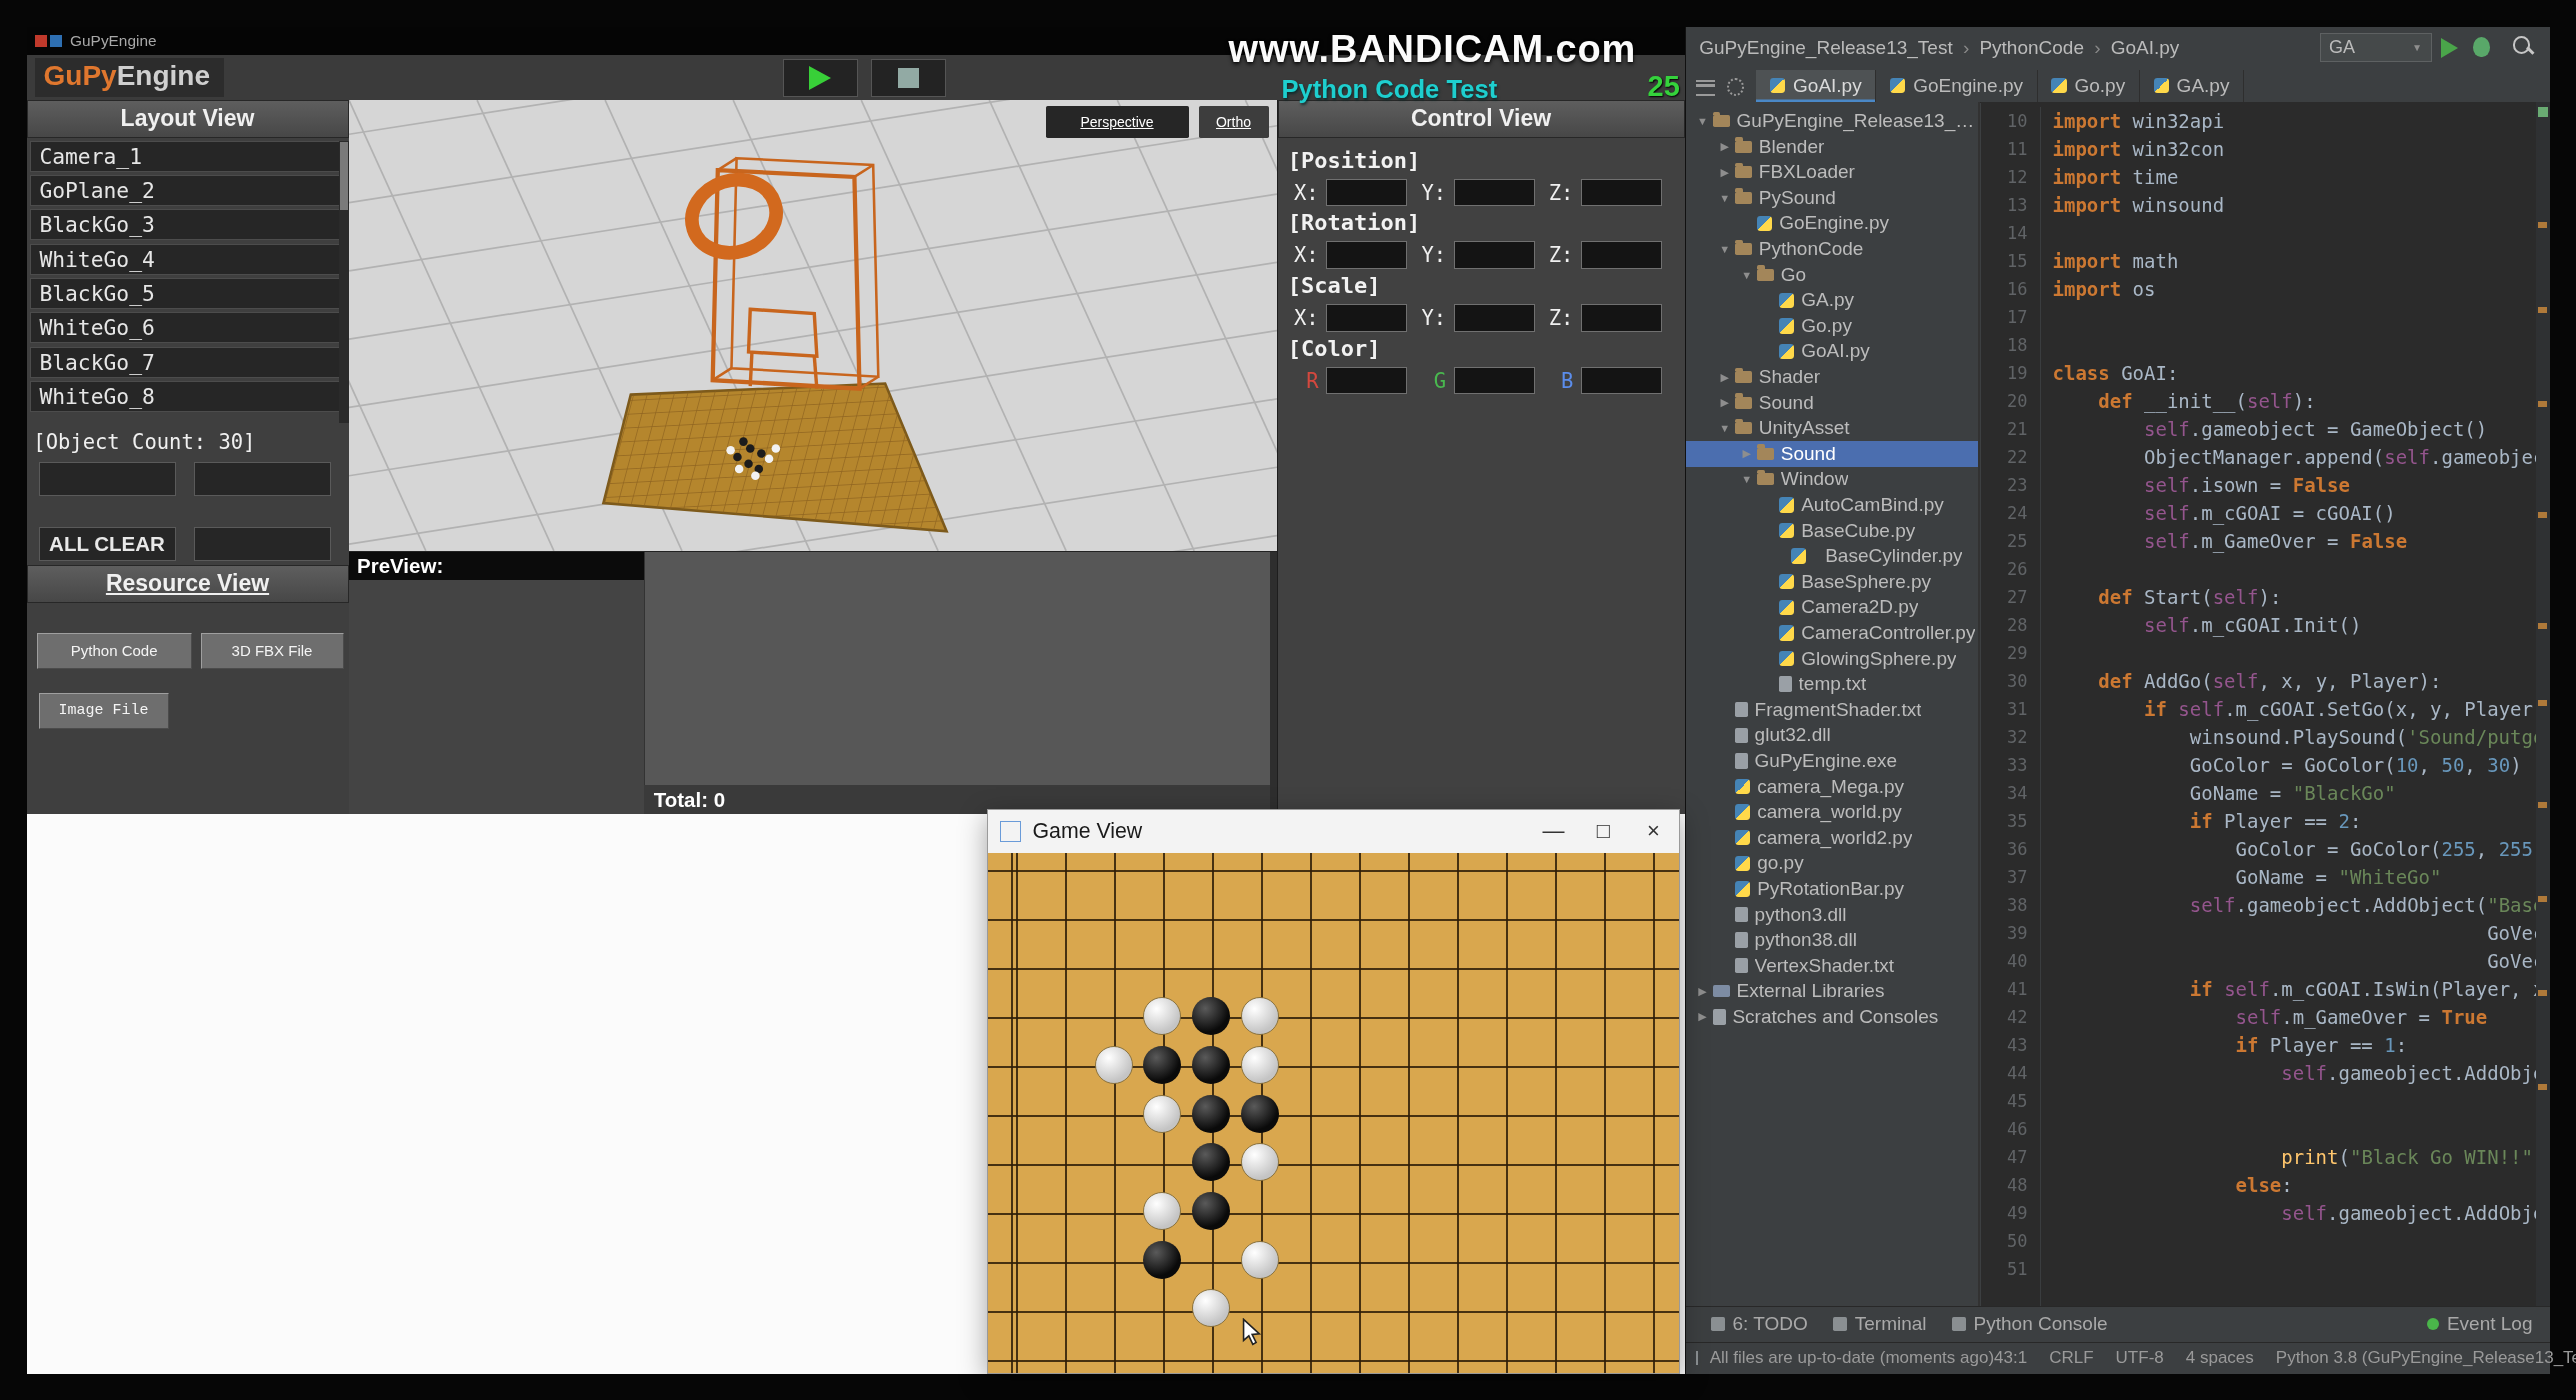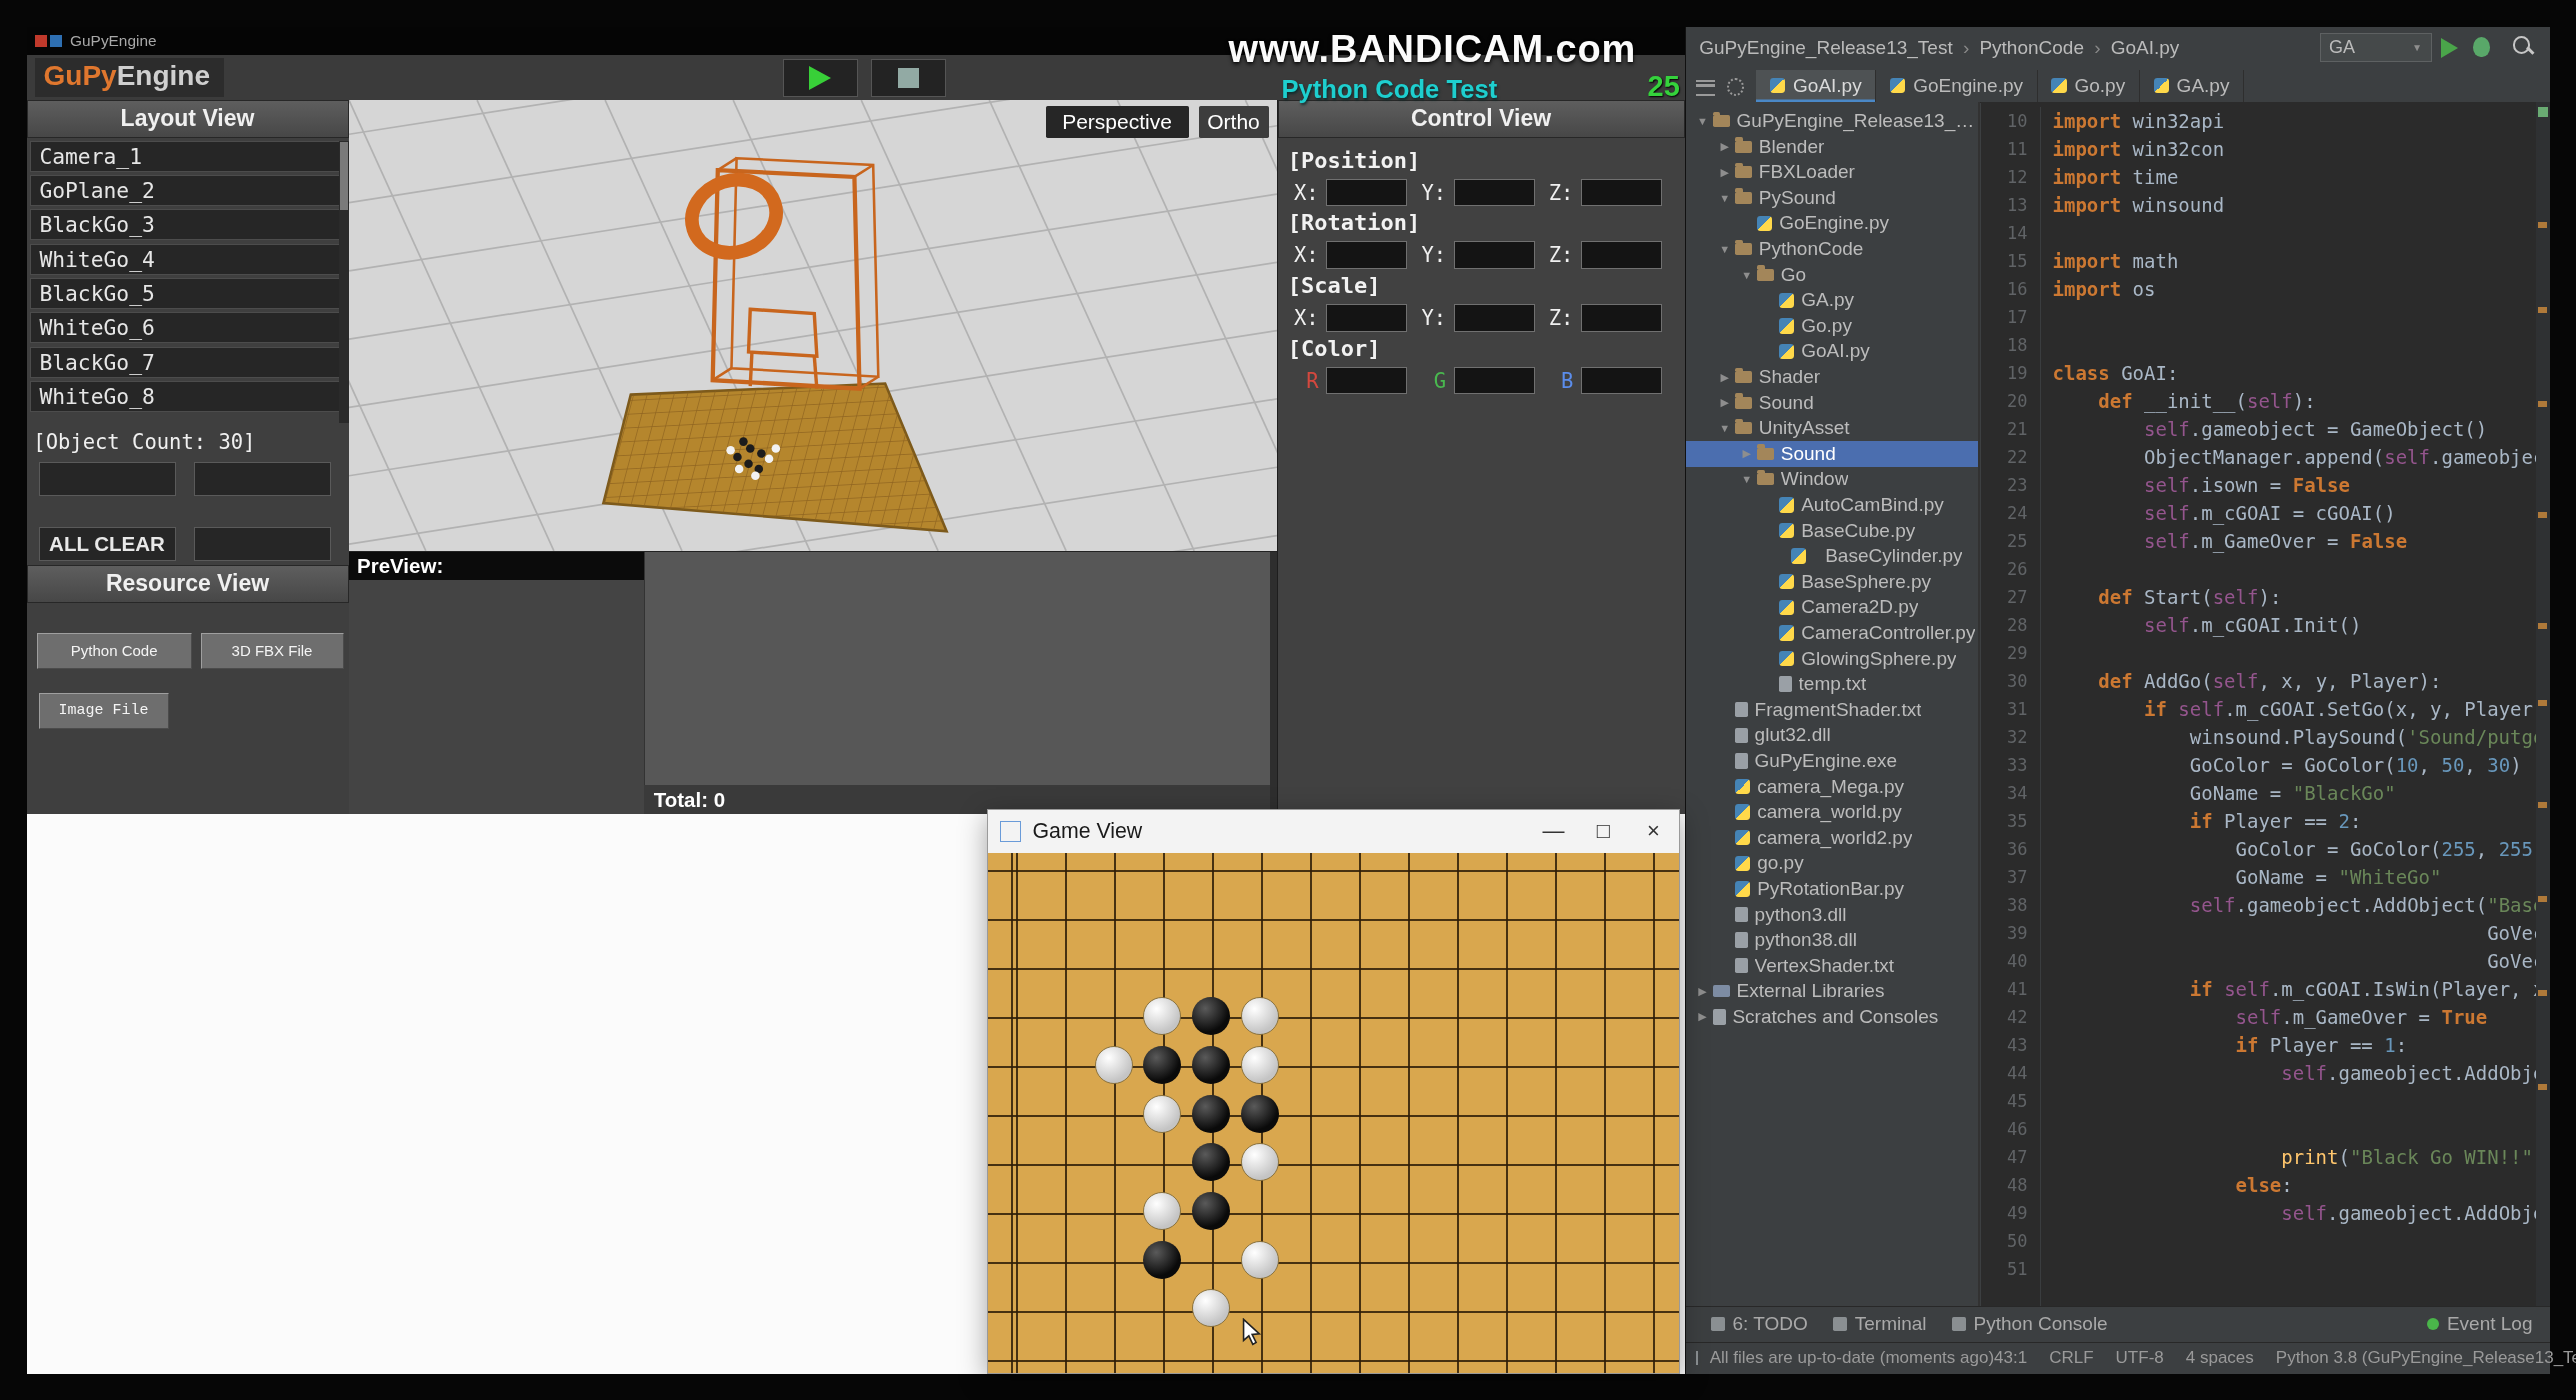--- a/index.html
+++ b/index.html
@@ -33,30 +33,30 @@
            color:#e6e6e6;font-family:"DejaVu Sans Mono",monospace;font-size:21.3px;line-height:29px;padding-left:8.5px;}
   #lv-scroll{position:absolute;right:0;top:41px;width:9.4px;height:282px;background:#2a2a2a;}
   #lv-thumb{position:absolute;left:0.9px;top:1.7px;width:7.7px;height:68px;background:#7a7a7a;}
   #lv-count{position:absolute;left:6.8px;top:330px;color:#f0f0f0;font-family:"DejaVu Sans Mono",monospace;font-size:20.5px;}
   .dark-btn{position:absolute;width:137px;height:34px;background:#262626;border:0.9px solid #5a5a5a;box-sizing:border-box;
             color:#e8e8e8;font-size:20.5px;font-weight:bold;display:flex;align-items:center;justify-content:center;}
   #lv-btn1{left:12px;top:362px;}
   #lv-btn2{left:167px;top:362px;}
   #allclear{left:12px;top:427px;}
   #lv-btn3{left:167px;top:427px;}
-  #rv-header{top:465px;}
+  #rv-header{top:465px;text-decoration:underline;}
   .res-btn{position:absolute;height:36px;background:#6e6e6e;border:1.7px outset #9f9f9f;box-sizing:border-box;
            color:#f4f4f4;font-size:15px;display:flex;align-items:center;justify-content:center;}
   .res-btn-0{left:10.2px;top:533px;width:155px;}
   .res-btn-1{left:174px;top:533px;width:143px;}
   .res-btn-2{left:12px;top:593px;width:130px;font-family:Liberation Mono, monospace;}
 
   
   #viewport{position:absolute;left:322px;top:73px;width:928px;height:451px;background:#d6d6d6;overflow:hidden;}
-  .vp-btn{position:absolute;top:6.8px;height:32px;color:#fff;font-size:21px;display:flex;align-items:center;justify-content:center;border-radius:1.7px;}
+  .vp-btn{position:absolute;top:6.8px;height:32px;color:#fff;font-size:14px;display:flex;align-items:center;justify-content:center;border-radius:1.7px;text-decoration:underline;}
   #vp-persp{left:697px;width:143px;background:#262626;}
   #vp-ortho{left:850px;width:70px;background:#3d3d3d;}
 
   
   #preview{position:absolute;left:322px;top:524px;width:928px;height:263px;background:#4c4c4c;border-top:1.7px solid #222;box-sizing:border-box;}
   #pv-strip{position:absolute;left:0;top:0;width:295px;height:28px;background:#0b0b0b;color:#fff;font-weight:bold;font-size:20.5px;line-height:28px;padding-left:8.5px;box-sizing:border-box;}
   #pv-left{position:absolute;left:0;top:28px;width:295px;height:235px;background:#444;}
   #pv-canvas{position:absolute;left:295px;top:0;width:634px;height:233px;background:#575757;border-left:1.7px solid #333;box-sizing:border-box;}
   #pv-bottom{position:absolute;left:295px;top:233px;width:634px;height:30px;background:#3a3a3a;color:#fff;font-weight:bold;font-size:20.5px;line-height:30px;padding-left:10.2px;box-sizing:border-box;}
   #pv-scroll{position:absolute;right:0;top:0;width:6.8px;height:263px;background:#2e2e2e;}

